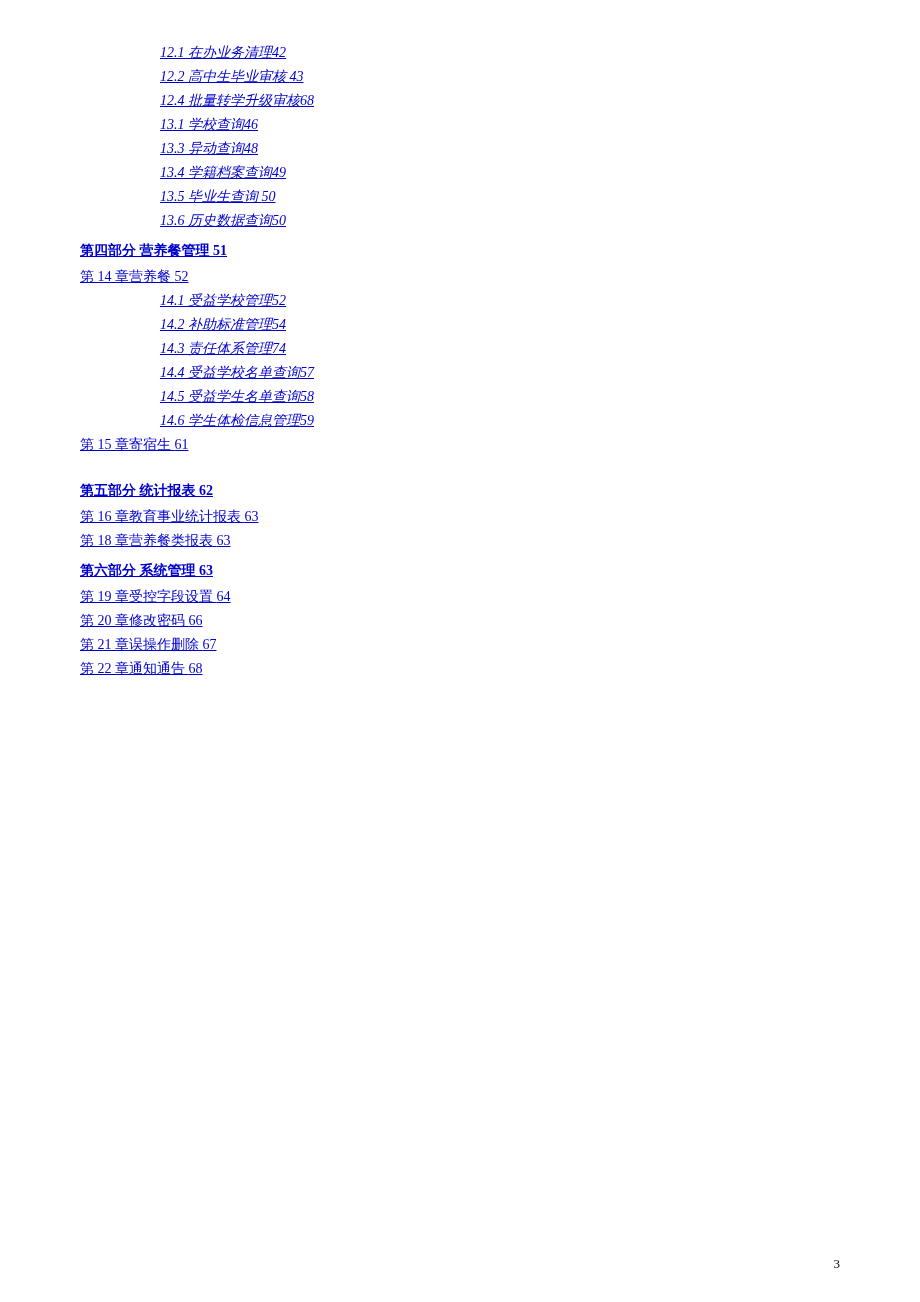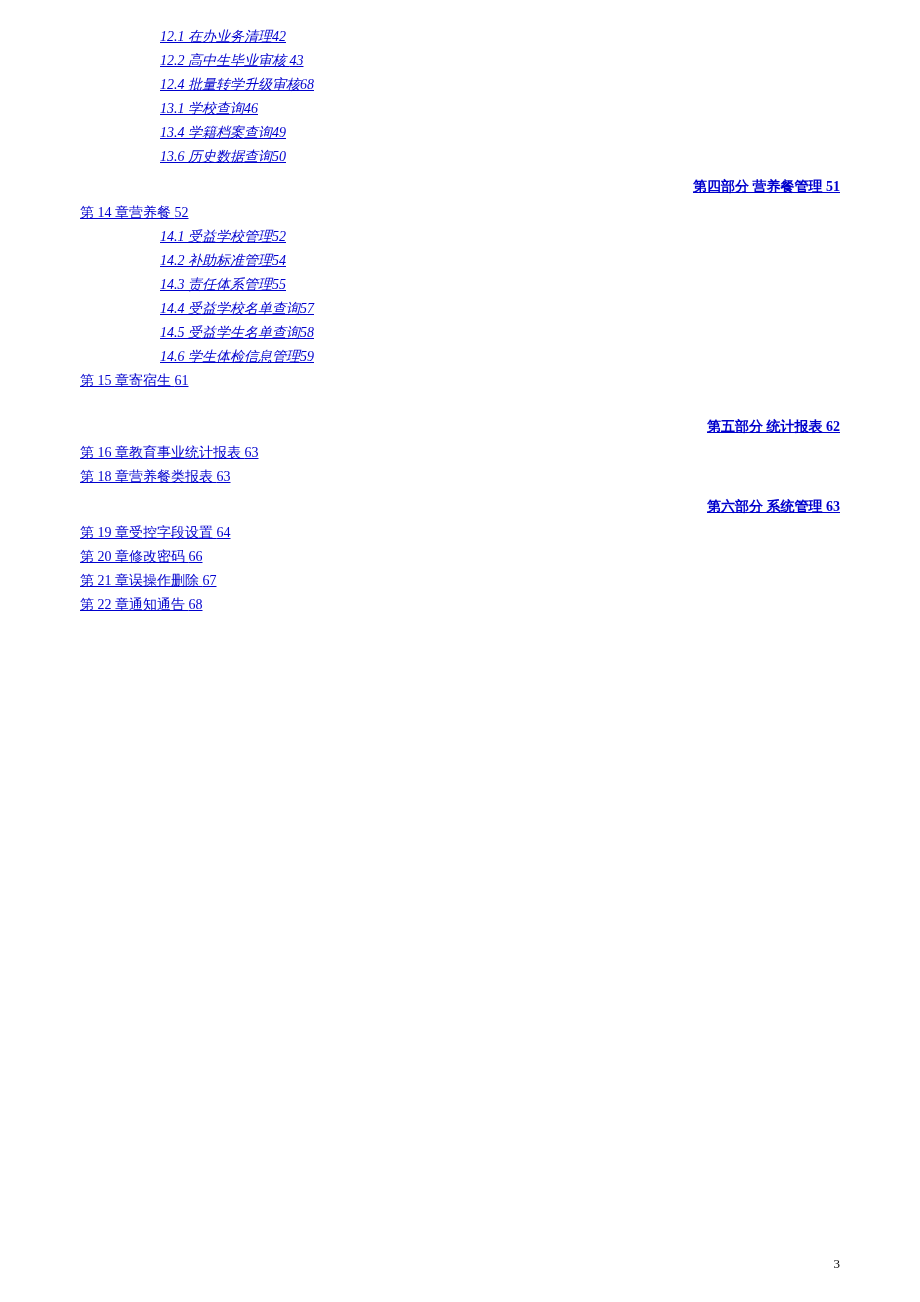--- a/index.html
+++ b/index.html
@@ -12,21 +12,21 @@
       background: #ffffff;
       font-family: "SimSun", "宋体", serif;
       width: 920px;
       min-height: 1302px;
       position: relative;
     }
 
     .page-container {
       width: 920px;
       min-height: 1302px;
-      padding: 28px 80px 60px 80px;
+      padding: 44px 80px 60px 80px;
       position: relative;
     }
 
     .toc-entry {
       display: block;
       color: #0000CD;
       text-decoration: underline;
       cursor: pointer;
       margin-bottom: 6px;
       font-size: 14px;
@@ -42,21 +42,21 @@
       margin-left: 80px;
       font-style: italic;
     }
 
     .section-header {
       display: block;
       color: #0000CD;
       text-decoration: underline;
       font-weight: bold;
       font-style: normal;
-      text-align: right;
+      text-align: left;
       margin-bottom: 8px;
       margin-top: 10px;
       font-size: 14px;
       cursor: pointer;
     }
 
     .page-number {
       position: absolute;
       bottom: 30px;
       right: 80px;
@@ -94,27 +94,37 @@
   </div>
 
 
   <div class="entry-row">
     <a class="toc-entry level2">
       <em><span>13.1  学校查询</span><span>46</span></em>
     </a>
   </div>
 
 
+  <div class="entry-row">
+    <a class="toc-entry level2">
+      <em><span>13.3  异动查询</span><span>48</span></em>
+    </a>
+  </div>
 
   <div class="entry-row">
     <a class="toc-entry level2">
       <em><span>13.4  学籍档案查询</span><span>49</span></em>
     </a>
   </div>
 
+  <div class="entry-row">
+    <a class="toc-entry level2">
+      <em><span>13.5  毕业生查询  </span><span>50</span></em>
+    </a>
+  </div>
 
   <div class="entry-row">
     <a class="toc-entry level2">
       <em><span>13.6  历史数据查询</span><span>50</span></em>
     </a>
   </div>
 
   <div class="entry-row" style="margin-top: 12px;">
     <a class="section-header">
       <span>第四部分  营养餐管理  51</span>
@@ -134,21 +144,21 @@
   </div>
 
   <div class="entry-row">
     <a class="toc-entry level2">
       <em><span>14.2  补助标准管理</span><span>54</span></em>
     </a>
   </div>
 
   <div class="entry-row">
     <a class="toc-entry level2">
-      <em><span>14.3  责任体系管理</span><span>55</span></em>
+      <em><span>14.3  责任体系管理</span><span>74</span></em>
     </a>
   </div>
 
   <div class="entry-row">
     <a class="toc-entry level2">
       <em><span>14.4  受益学校名单查询</span><span>57</span></em>
     </a>
   </div>
 
   <div class="entry-row">

